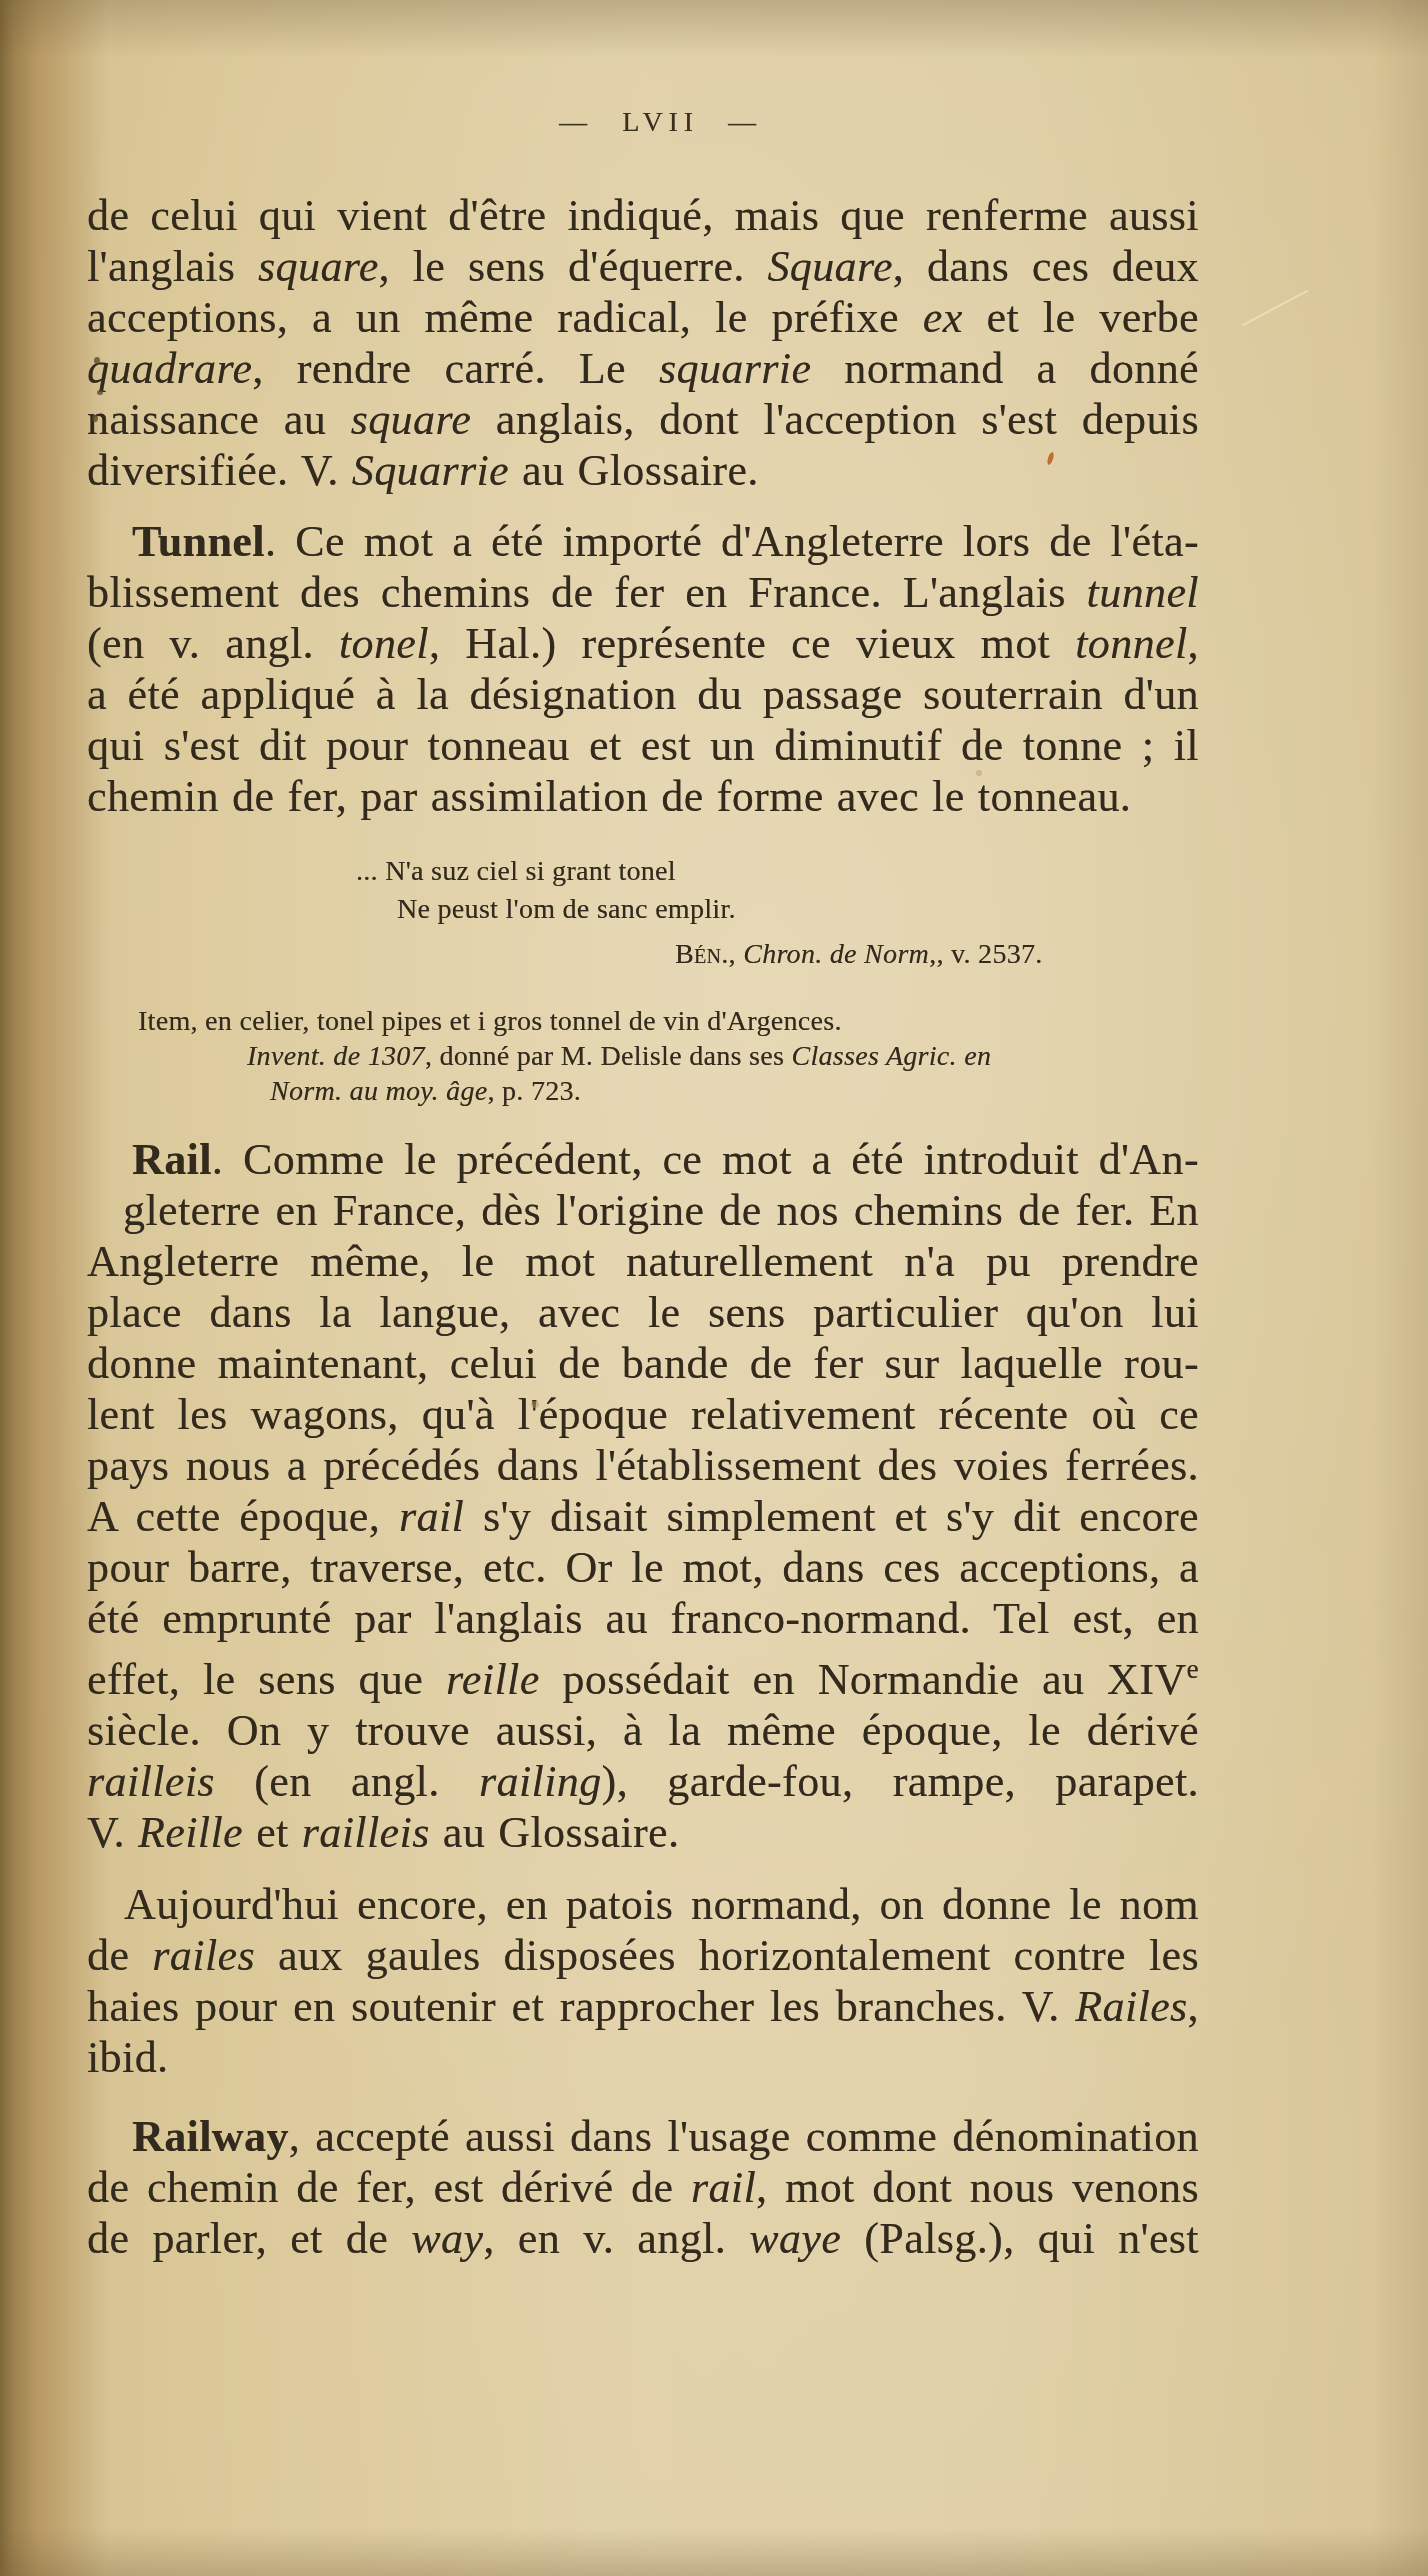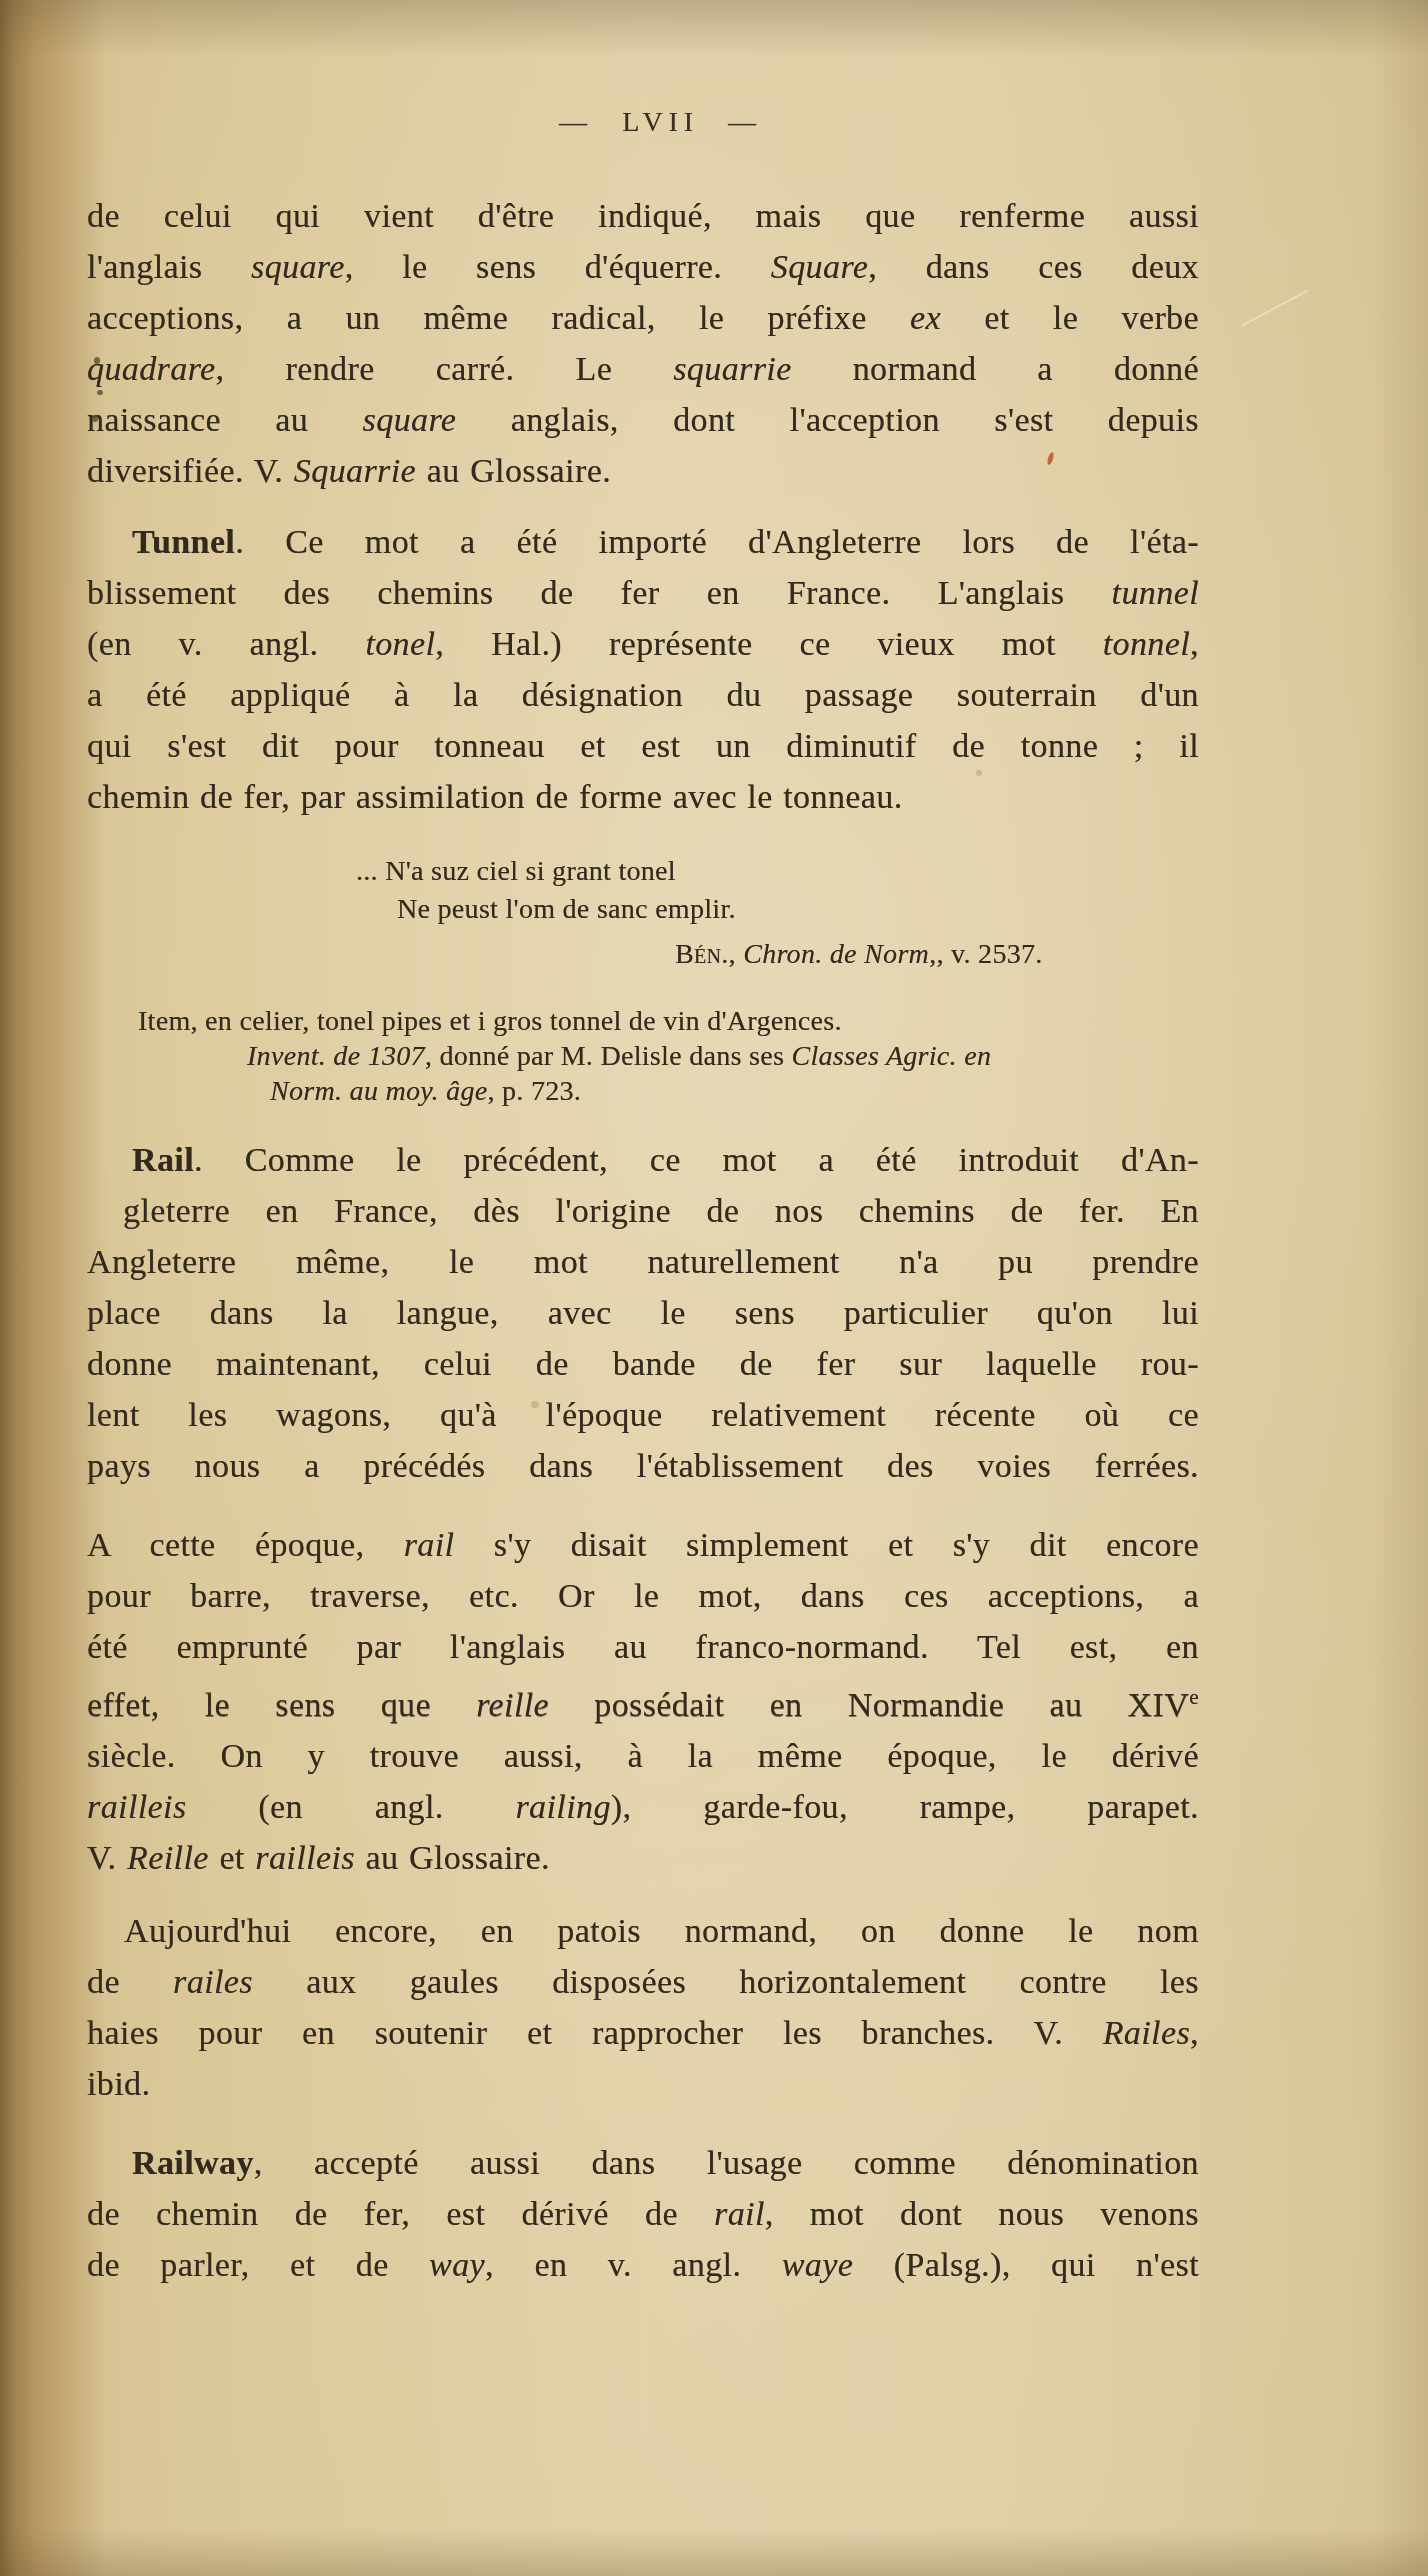--- a/index.html
+++ b/index.html
@@ -22,21 +22,21 @@
     position:absolute; top:106px; left:87px; width:1147px;
     text-align:center;
     font-size:28px; letter-spacing:5.8px; word-spacing:16.5px;
     color:#3a3020;
     text-shadow:0.2px 0.2px 0.6px rgba(49,39,24,.5);
   }
   .content{
     position:absolute; top:190px; left:87px; width:1112px;
   }
   .block{width:100%;}
-  .block.body{font-size:34px; line-height:51px; letter-spacing:0.4px; word-spacing:1.7px;}
+  .block.body{font-size:44px; line-height:51px; letter-spacing:0.4px; word-spacing:1.7px;}
   .block.small{font-size:28px; letter-spacing:0.3px;}
   .block.small .line{line-height:38px;}
   .block[data-name="item-quote"] .line{line-height:35px;}
   .line{white-space:normal; text-shadow:0.2px 0.2px 0.6px rgba(49,39,24,.55);}
   .it{font-style:italic;}
   .bd{font-weight:bold;}
   .sc{font-variant:small-caps;}
   .sup{font-size:62%; vertical-align:super;}
   .speck{position:absolute; border-radius:50%;}
   .speck.dark{background:#5f4c2b; width:5.8px; height:7.4px; opacity:.8;}
@@ -83,21 +83,21 @@
         <div class="line" data-name="text-line" style="padding-left: 183px;"><span class="it">Norm. au moy. âge</span><span>, p. 723.</span></div>
       </div>
       <div class="block body" data-name="para-rail" style="margin-top: 26.4px;">
         <div class="line" data-name="text-line" style="text-align: justify; text-align-last: justify; padding-left: 45px;"><span class="bd">Rail</span><span>. Comme le précédent, ce mot a été introduit d'An-</span></div>
         <div class="line" data-name="text-line" style="text-align: justify; text-align-last: justify; margin-left: 36px;"><span>gleterre en France, dès l'origine de nos chemins de fer. En</span></div>
         <div class="line" data-name="text-line" style="text-align: justify; text-align-last: justify;"><span>Angleterre même, le mot naturellement n'a pu prendre</span></div>
         <div class="line" data-name="text-line" style="text-align: justify; text-align-last: justify;"><span>place dans la langue, avec le sens particulier qu'on lui</span></div>
         <div class="line" data-name="text-line" style="text-align: justify; text-align-last: justify;"><span>donne maintenant, celui de bande de fer sur laquelle rou-</span></div>
         <div class="line" data-name="text-line" style="text-align: justify; text-align-last: justify;"><span>lent les wagons, qu'à l'époque relativement récente où ce</span></div>
         <div class="line" data-name="text-line" style="text-align: justify; text-align-last: justify;"><span>pays nous a précédés dans l'établissement des voies ferrées.</span></div>
-        <div class="line" data-name="text-line" style="text-align: justify; text-align-last: justify; margin-top: 28px;"><span>A cette époque, </span><span class="it">rail</span><span> s'y disait simplement et s'y dit encore</span></div>
+        <div class="line" data-name="text-line" style="text-align: justify; text-align-last: justify;"><span>A cette époque, </span><span class="it">rail</span><span> s'y disait simplement et s'y dit encore</span></div>
         <div class="line" data-name="text-line" style="text-align: justify; text-align-last: justify;"><span>pour barre, traverse, etc. Or le mot, dans ces acceptions, a</span></div>
         <div class="line" data-name="text-line" style="text-align: justify; text-align-last: justify;"><span>été emprunté par l'anglais au franco-normand. Tel est, en</span></div>
         <div class="line" data-name="text-line" style="text-align: justify; text-align-last: justify;"><span>effet, le sens que </span><span class="it">reille</span><span> possédait en Normandie au XIV</span><span class="sup">e</span></div>
         <div class="line" data-name="text-line" style="text-align: justify; text-align-last: justify;"><span>siècle. On y trouve aussi, à la même époque, le dérivé</span></div>
         <div class="line" data-name="text-line" style="text-align: justify; text-align-last: justify;"><span class="it">railleis</span><span> (en angl. </span><span class="it">railing</span><span>), garde-fou, rampe, parapet.</span></div>
         <div class="line" data-name="text-line" style="text-align: justify; text-align-last: left;"><span>V. </span><span class="it">Reille</span><span> et </span><span class="it">railleis</span><span> au Glossaire.</span></div>
       </div>
       <div class="block body" data-name="para-railes" style="margin-top: 21.5px;">
         <div class="line" data-name="text-line" style="text-align: justify; text-align-last: justify; padding-left: 37px;"><span>Aujourd'hui encore, en patois normand, on donne le nom</span></div>
         <div class="line" data-name="text-line" style="text-align: justify; text-align-last: justify;"><span>de </span><span class="it">railes</span><span> aux gaules disposées horizontalement contre les</span></div>

